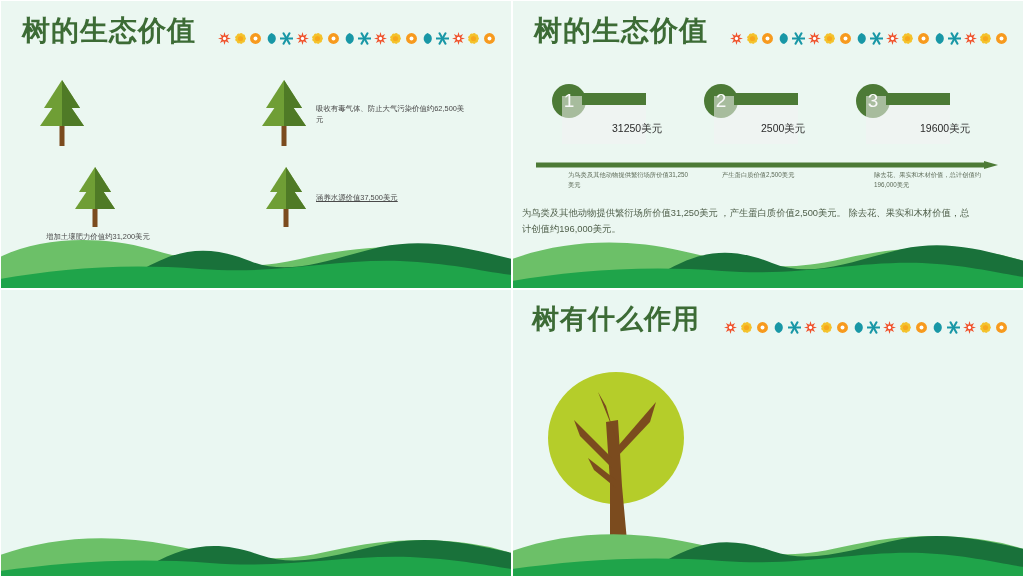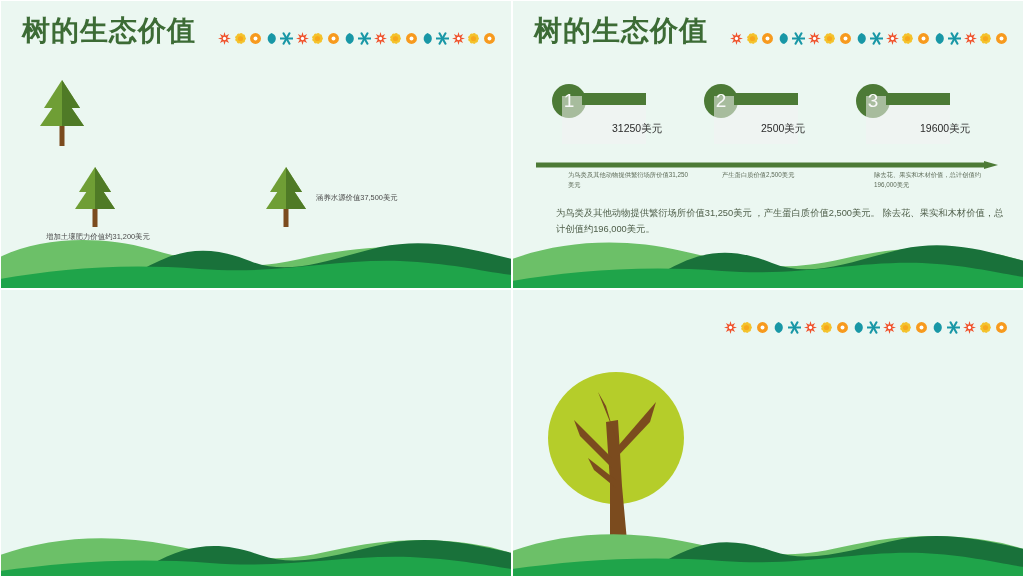--- a/index.html
+++ b/index.html
@@ -34,21 +34,21 @@
   
   .tl{position:absolute;left:0;top:0;width:100%;height:100%;}
   .step{position:absolute;}
   .circ{width:34px;height:34px;border-radius:50%;background:#4c7a36;color:#fff;
         display:flex;align-items:center;justify-content:center;font-size:19px;font-weight:500;}
   .bar{position:absolute;left:30px;top:9px;width:64px;height:12px;background:#4c7a36;}
   .panel{position:absolute;top:12px;left:10px;width:84px;height:48px;background:#f2f2f2;opacity:.55;}
   .amt{position:absolute;top:38px;font-size:10.5px;font-weight:normal;color:#2b2b2b;white-space:nowrap;margin-left:44px;}
   .axis{position:absolute;left:24px;top:155px;width:462px;height:8px;}
   .caption{position:absolute;font-size:6.3px;line-height:1.6;color:#5d6b58;width:120px;}
-  .summary{position:absolute;left:44px;top:205px;width:450px;font-size:9.3px;line-height:1.75;color:#4f5f4a;}
+  .summary{position:absolute;left:10px;top:205px;width:450px;font-size:9.3px;line-height:1.75;color:#4f5f4a;}
   .bigtree{position:absolute;left:548px;top:362px;}
 </style>
 </head>
 <body>
 
 <div class="grid">
 
   <div class="slide s1">
     <div class="title">树的生态价值</div>
     <div class="flowers" style="left: 218px; top: 28px; width: 278px; height: 20px; justify-content: space-between;">
@@ -199,20 +199,32 @@
         <svg width="52" height="68" viewBox="0 0 52 68">
           <rect x="23.5" y="34" width="5" height="34" fill="#7b4b1e"></rect>
           <polygon points="26,2 44,30 8,30" fill="#6f9e35"></polygon>
           <polygon points="26,16 48,48 4,48" fill="#6f9e35"></polygon>
           <polygon points="26,2 44,30 26,30" fill="#4f7a26"></polygon>
           <polygon points="26,16 48,48 26,48" fill="#4f7a26"></polygon>
         </svg>
       </span>
     </div>
 
+    <div class="treeitem" style="left:258px;top:78px;">
+      <span class="tree-svg">
+        <svg width="52" height="68" viewBox="0 0 52 68">
+          <rect x="23.5" y="34" width="5" height="34" fill="#7b4b1e"></rect>
+          <polygon points="26,2 44,30 8,30" fill="#6f9e35"></polygon>
+          <polygon points="26,16 48,48 4,48" fill="#6f9e35"></polygon>
+          <polygon points="26,2 44,30 26,30" fill="#4f7a26"></polygon>
+          <polygon points="26,16 48,48 26,48" fill="#4f7a26"></polygon>
+        </svg>
+      </span>
+      <span class="tree-text">吸收有毒气体、防止大气污染价值约62,500美元</span>
+    </div>
 
     <div class="treeitem" style="left:40px;top:165px;flex-direction:column;">
       <span class="tree-svg">
         <svg width="48" height="62" viewBox="0 0 48 62">
           <rect x="21.5" y="31" width="5" height="31" fill="#7b4b1e"></rect>
           <polygon points="24,2 40,27 8,27" fill="#6f9e35"></polygon>
           <polygon points="24,14 44,44 4,44" fill="#6f9e35"></polygon>
           <polygon points="24,2 40,27 24,27" fill="#4f7a26"></polygon>
           <polygon points="24,14 44,44 24,44" fill="#4f7a26"></polygon>
         </svg>
@@ -223,21 +235,21 @@
     <div class="treeitem" style="left:262px;top:165px;">
       <span class="tree-svg">
         <svg width="48" height="62" viewBox="0 0 48 62">
           <rect x="21.5" y="31" width="5" height="31" fill="#7b4b1e"></rect>
           <polygon points="24,2 40,27 8,27" fill="#6f9e35"></polygon>
           <polygon points="24,14 44,44 4,44" fill="#6f9e35"></polygon>
           <polygon points="24,2 40,27 24,27" fill="#4f7a26"></polygon>
           <polygon points="24,14 44,44 24,44" fill="#4f7a26"></polygon>
         </svg>
       </span>
-      <span class="tree-text" style="max-width:150px;">涵养水源价值37,500美元</span>
+      <span class="tree-text" style="max-width:150px;text-decoration:underline;">涵养水源价值37,500美元</span>
     </div>
 
     <div class="hills">
       <svg viewBox="0 0 512 60" preserveAspectRatio="none">
         <path d="M0 28 C40 8 100 6 150 20 C200 34 240 44 300 30 C360 16 420 14 470 26 L512 34 L512 60 L0 60 Z" fill="#6cc068"></path>
         <path d="M140 42 C180 18 210 16 250 32 C290 48 330 30 380 18 C430 8 470 20 512 30 L512 60 L140 60 Z" fill="#19713a"></path>
         <path d="M0 50 C60 40 120 34 200 40 C280 46 330 30 400 32 C450 34 480 42 512 46 L512 60 L0 60 Z" fill="#1fa44a"></path>
       </svg>
     </div>
   </div>
@@ -438,20 +450,21 @@
     <div class="hills">
       <svg viewBox="0 0 512 60" preserveAspectRatio="none">
         <path d="M0 38 C50 20 110 16 170 28 C230 40 270 48 330 34 C390 20 440 20 490 30 L512 36 L512 60 L0 60 Z" fill="#6cc068"></path>
         <path d="M150 48 C190 26 220 24 260 38 C300 52 340 36 390 26 C435 18 475 28 512 36 L512 60 L150 60 Z" fill="#19713a"></path>
         <path d="M0 54 C60 46 130 40 210 46 C290 52 340 38 410 40 C455 42 485 48 512 52 L512 60 L0 60 Z" fill="#1fa44a"></path>
       </svg>
     </div>
   </div>
 
   <div class="slide s4">
+    <div class="title" style="left:20px;top:12px;font-size:27px;">树有什么作用</div>
     <div class="flowers" style="left: 212px; top: 28px; width: 284px; height: 20px; justify-content: space-between;">
         <span class="fl">
           <svg width="13" height="13" viewBox="0 0 13 13">
             <polygon points="6.50,0.00 7.59,3.86 11.10,1.90 9.14,5.41 13.00,6.50 9.14,7.59 11.10,11.10 7.59,9.14 6.50,13.00 5.41,9.14 1.90,11.10 3.86,7.59 0.00,6.50 3.86,5.41 1.90,1.90 5.41,3.86 " fill="#f0512a"></polygon>
             <circle cx="6.5" cy="6.5" r="1.69" fill="#fff"></circle>
           </svg>
         </span>
         <span class="fl">
           <svg width="13" height="13" viewBox="0 0 13 13">
             <circle cx="10.14" cy="6.50" r="1.8200000000000003" fill="#f4c22b"></circle>

